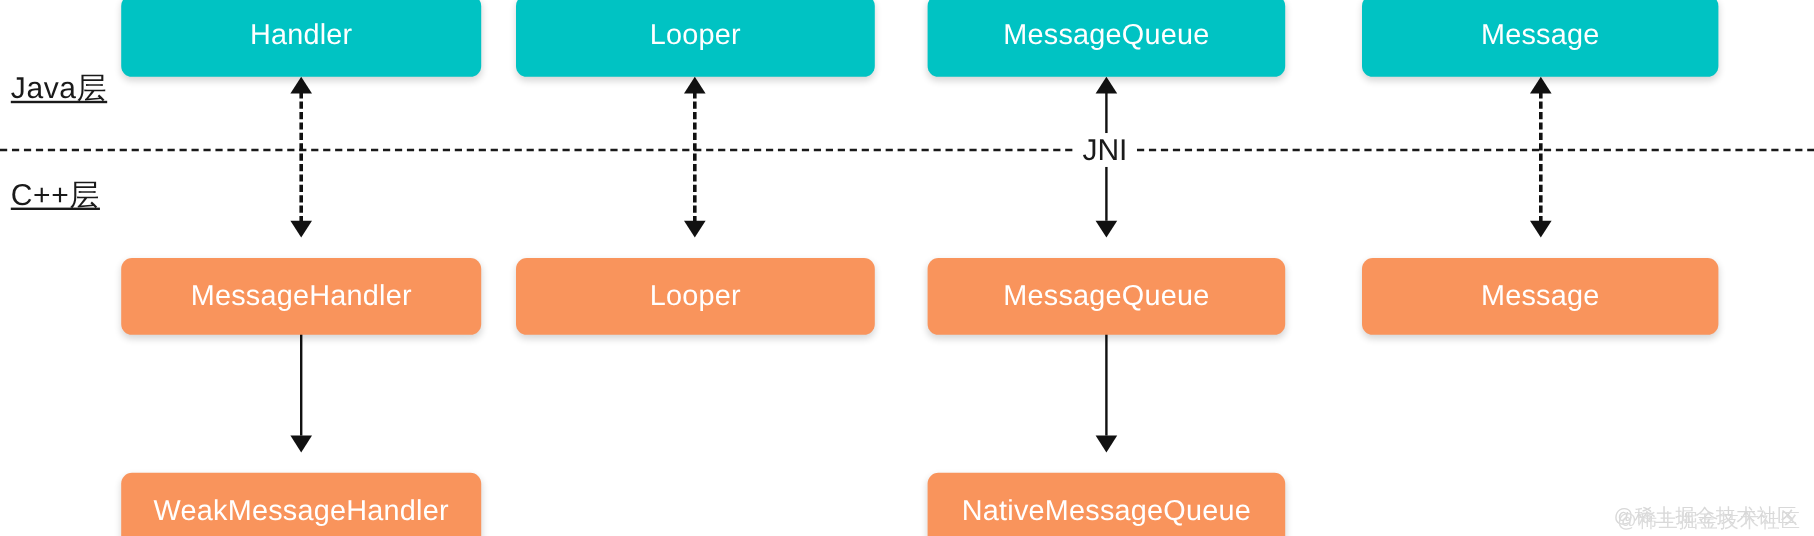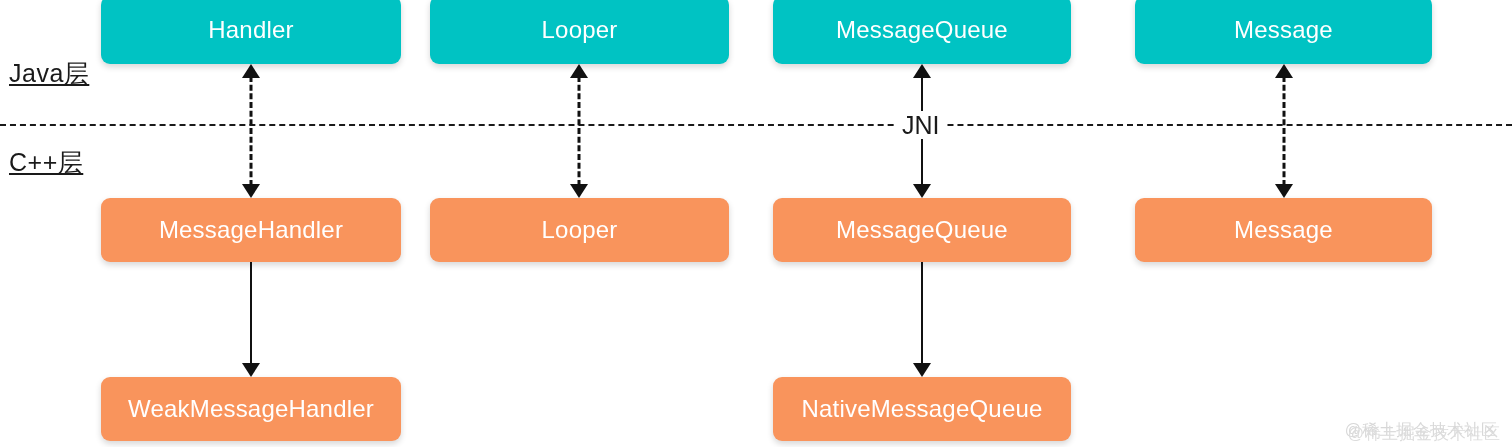--- a/index.html
+++ b/index.html
@@ -64,21 +64,21 @@
     border-radius: 9px;
     color: #ffffff;
     font-size: 24px;
     letter-spacing: 0.2px;
     box-shadow: 0 3px 6px rgba(0,0,0,0.16);
     box-sizing: border-box;
     z-index: 4;
     white-space: nowrap;
   }
   .node.teal   { background: #00C3C3; }
-  .node.orange { background: #F9945C; }
+  .node.orange { background: #F9945C; margin-top: 17px; }
 
   
   .arrow {
     position: absolute;
     z-index: 2;
   }
   .arrow .shaft {
     position: absolute;
     left: 50%;
     transform: translateX(-50%);

